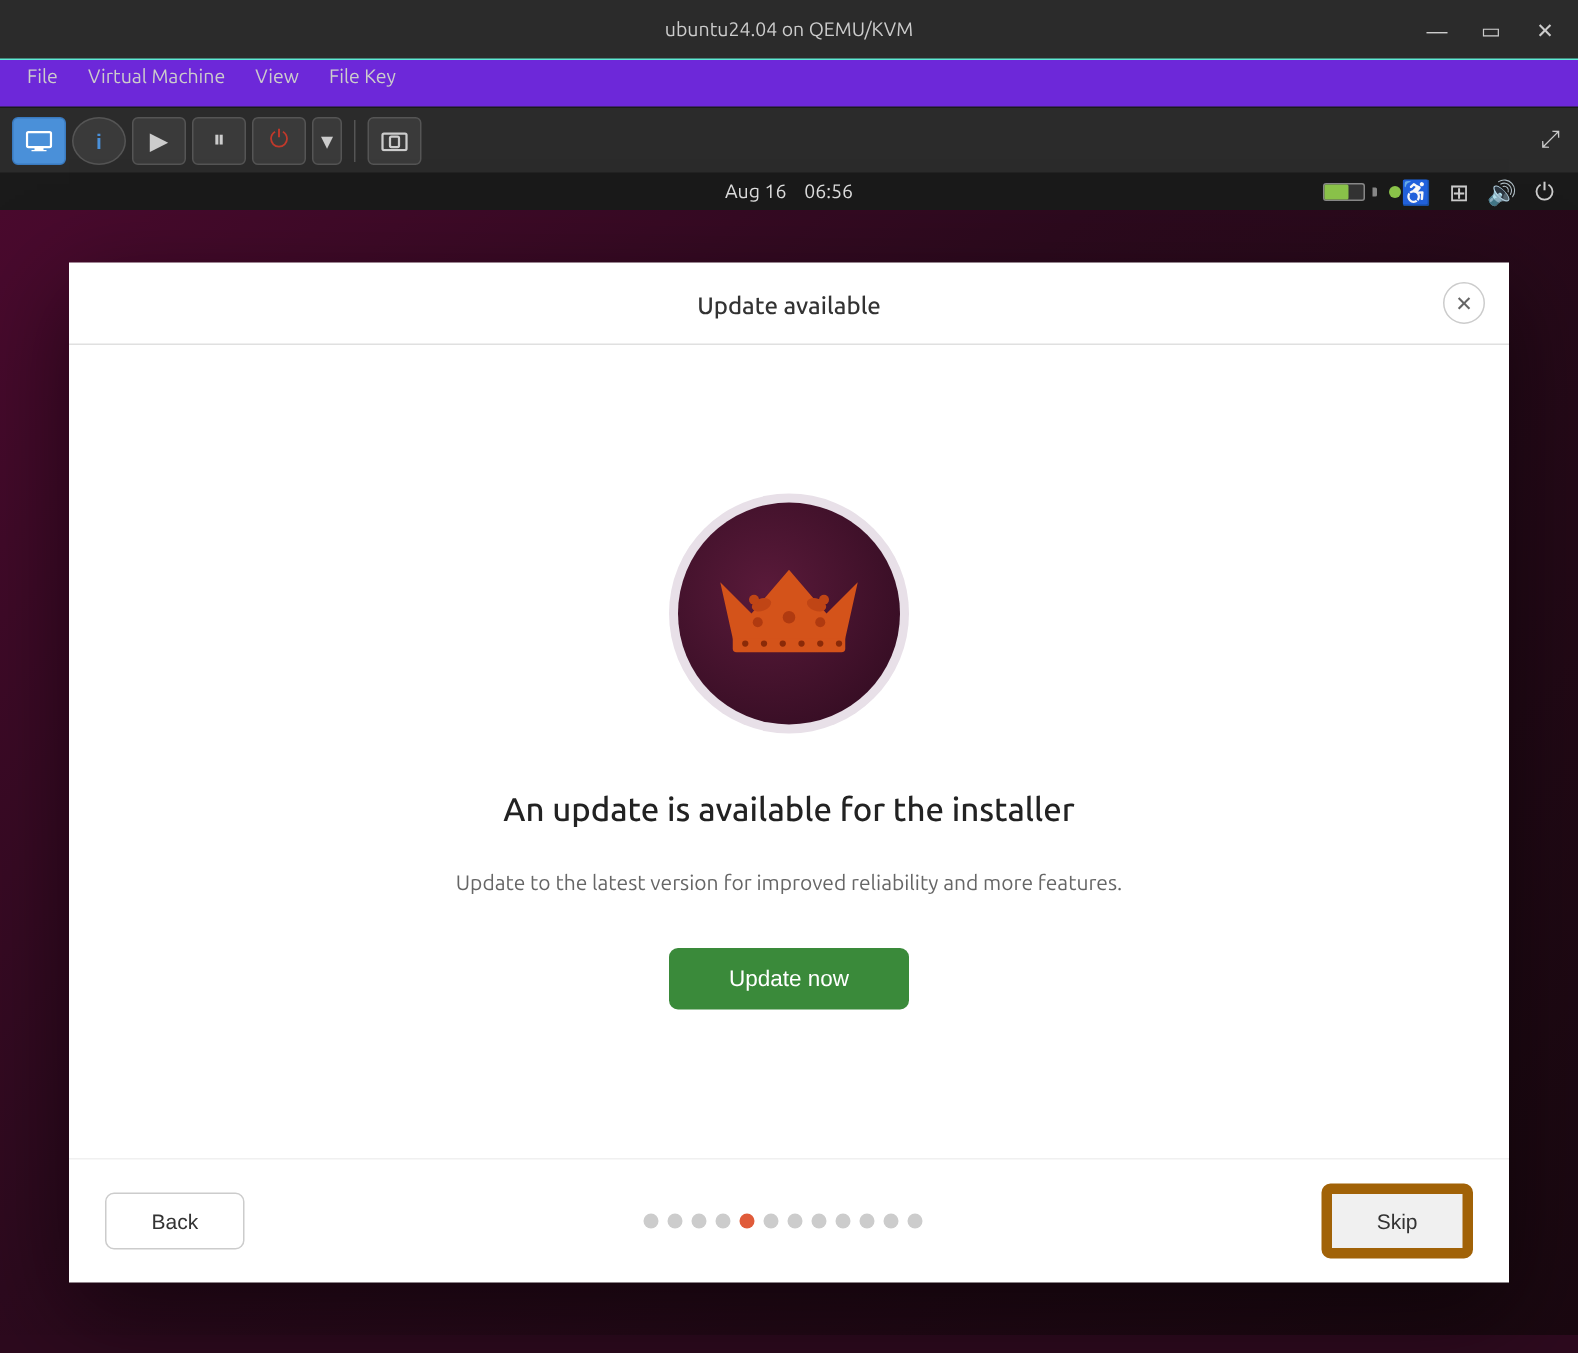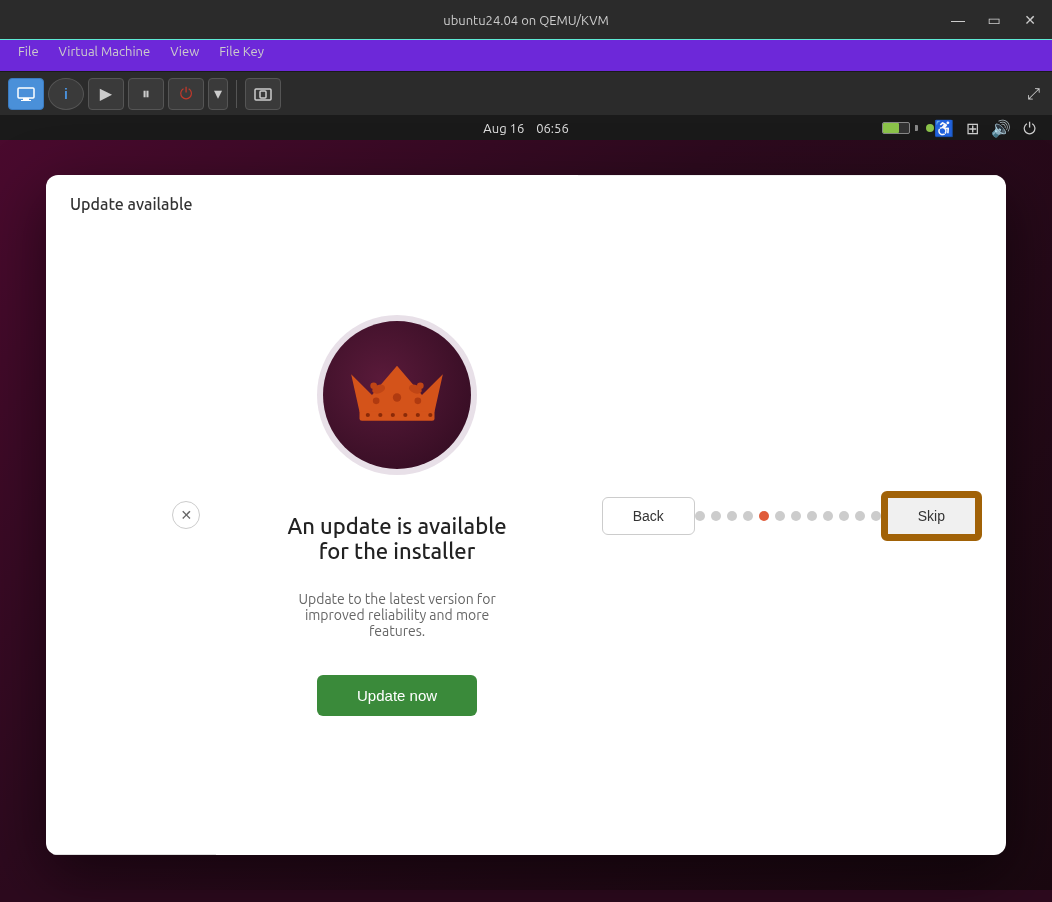--- a/index.html
+++ b/index.html
@@ -152,26 +152,26 @@
       height: calc(902px - 40px - 32px - 44px - 36px);
       display: flex;
       align-items: center;
       justify-content: center;
       position: relative;
     }
 
     
     .dialog {
       background: white;
-      border-radius: 12px;
+      border-radius: 0;
       width: 960px;
       min-height: 680px;
       box-shadow: 0 20px 60px rgba(0,0,0,0.5);
       display: flex;
-      flex-direction: row;
+      flex-direction: column;
       position: relative;
       overflow: hidden;
     }
     .dialog-header {
       padding: 20px 24px 16px;
       text-align: center;
       position: relative;
       border-bottom: 1px solid #e0e0e0;
     }
     .dialog-title {

